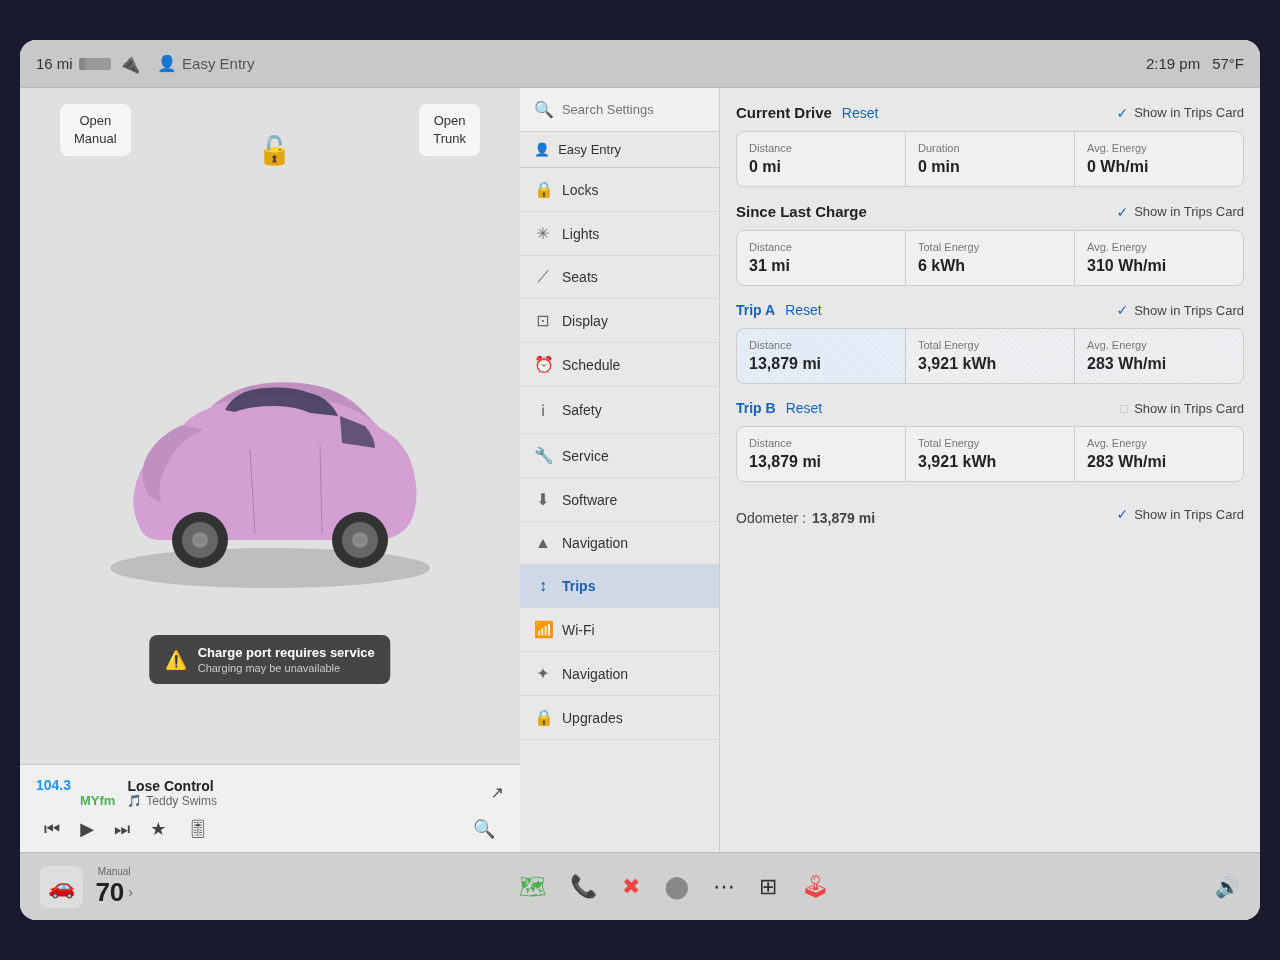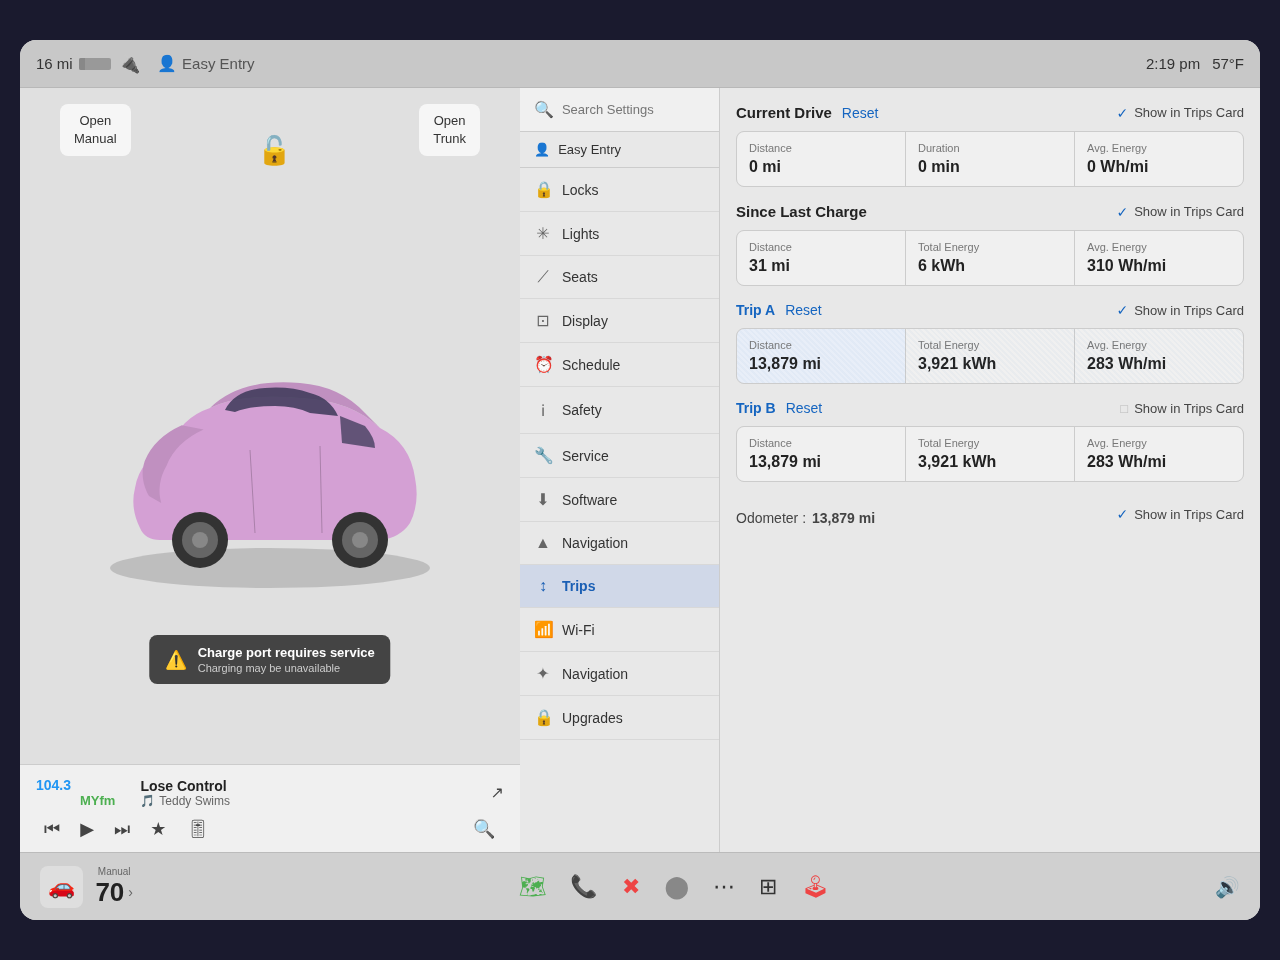--- a/index.html
+++ b/index.html
@@ -164,21 +164,21 @@
       font-size: 14px;
     }
     .station-name {
       color: #4CAF50;
       font-weight: 700;
       font-size: 13px;
       padding-left: 44px;
     }
     .song-info {
       flex: 1;
-      margin-left: 25px;
+      margin-left: 12px;
     }
     .song-title {
       font-weight: 700;
       font-size: 14px;
       color: #222;
     }
     .song-artist {
       font-size: 12px;
       color: #666;
       display: flex;

